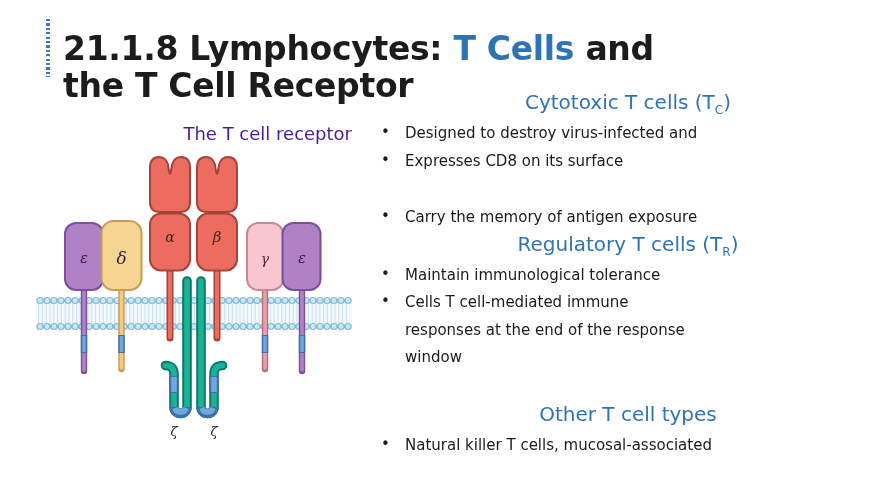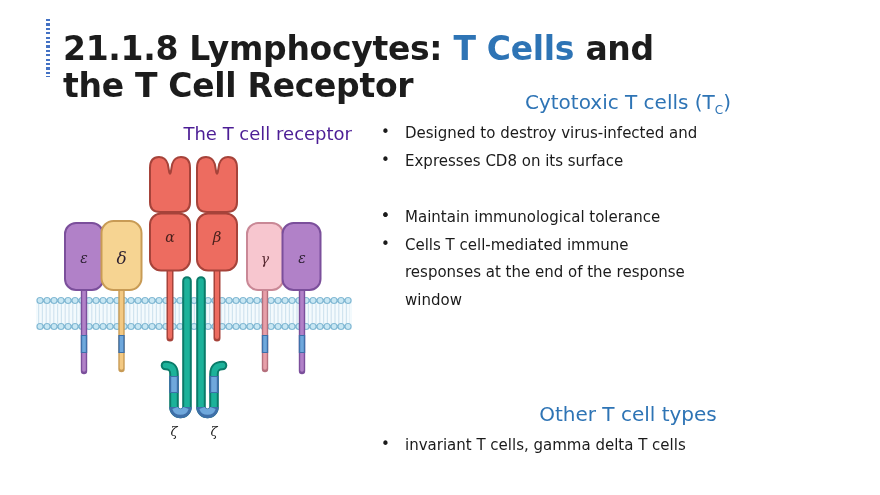--- a/index.html
+++ b/index.html
@@ -148,34 +148,36 @@
     </li>
     <li>
       <div class="ln">Expresses CD8 on its surface</div>
     </li>
   </ul>
 </div>
 
 <div class="tbox" id="box-memory">
   <ul>
     <li>
+      <div class="ln">Carry the memory of antigen exposure</div>
     </li>
   </ul>
+  <h3><span>Regulatory T cells (T</span><sub>R</sub><span>)</span></h3>
   <ul>
     <li>
       <div class="ln">Maintain immunological tolerance</div>
     </li>
     <li>
       <div class="ln">Cells T cell-mediated immune</div>
       <div class="ln">responses at the end of the response</div>
       <div class="ln">window</div>
     </li>
   </ul>
 </div>
 
 <div class="tbox" id="box-other">
   <h3><span>Other T cell types</span><sub></sub><span></span></h3>
   <ul>
     <li>
-      <div class="ln">invariant T cells, gamma delta T cells</div>
+      <div class="ln">Natural killer T cells, mucosal-associated</div>
     </li>
   </ul>
 </div>
 
 </body></html>

